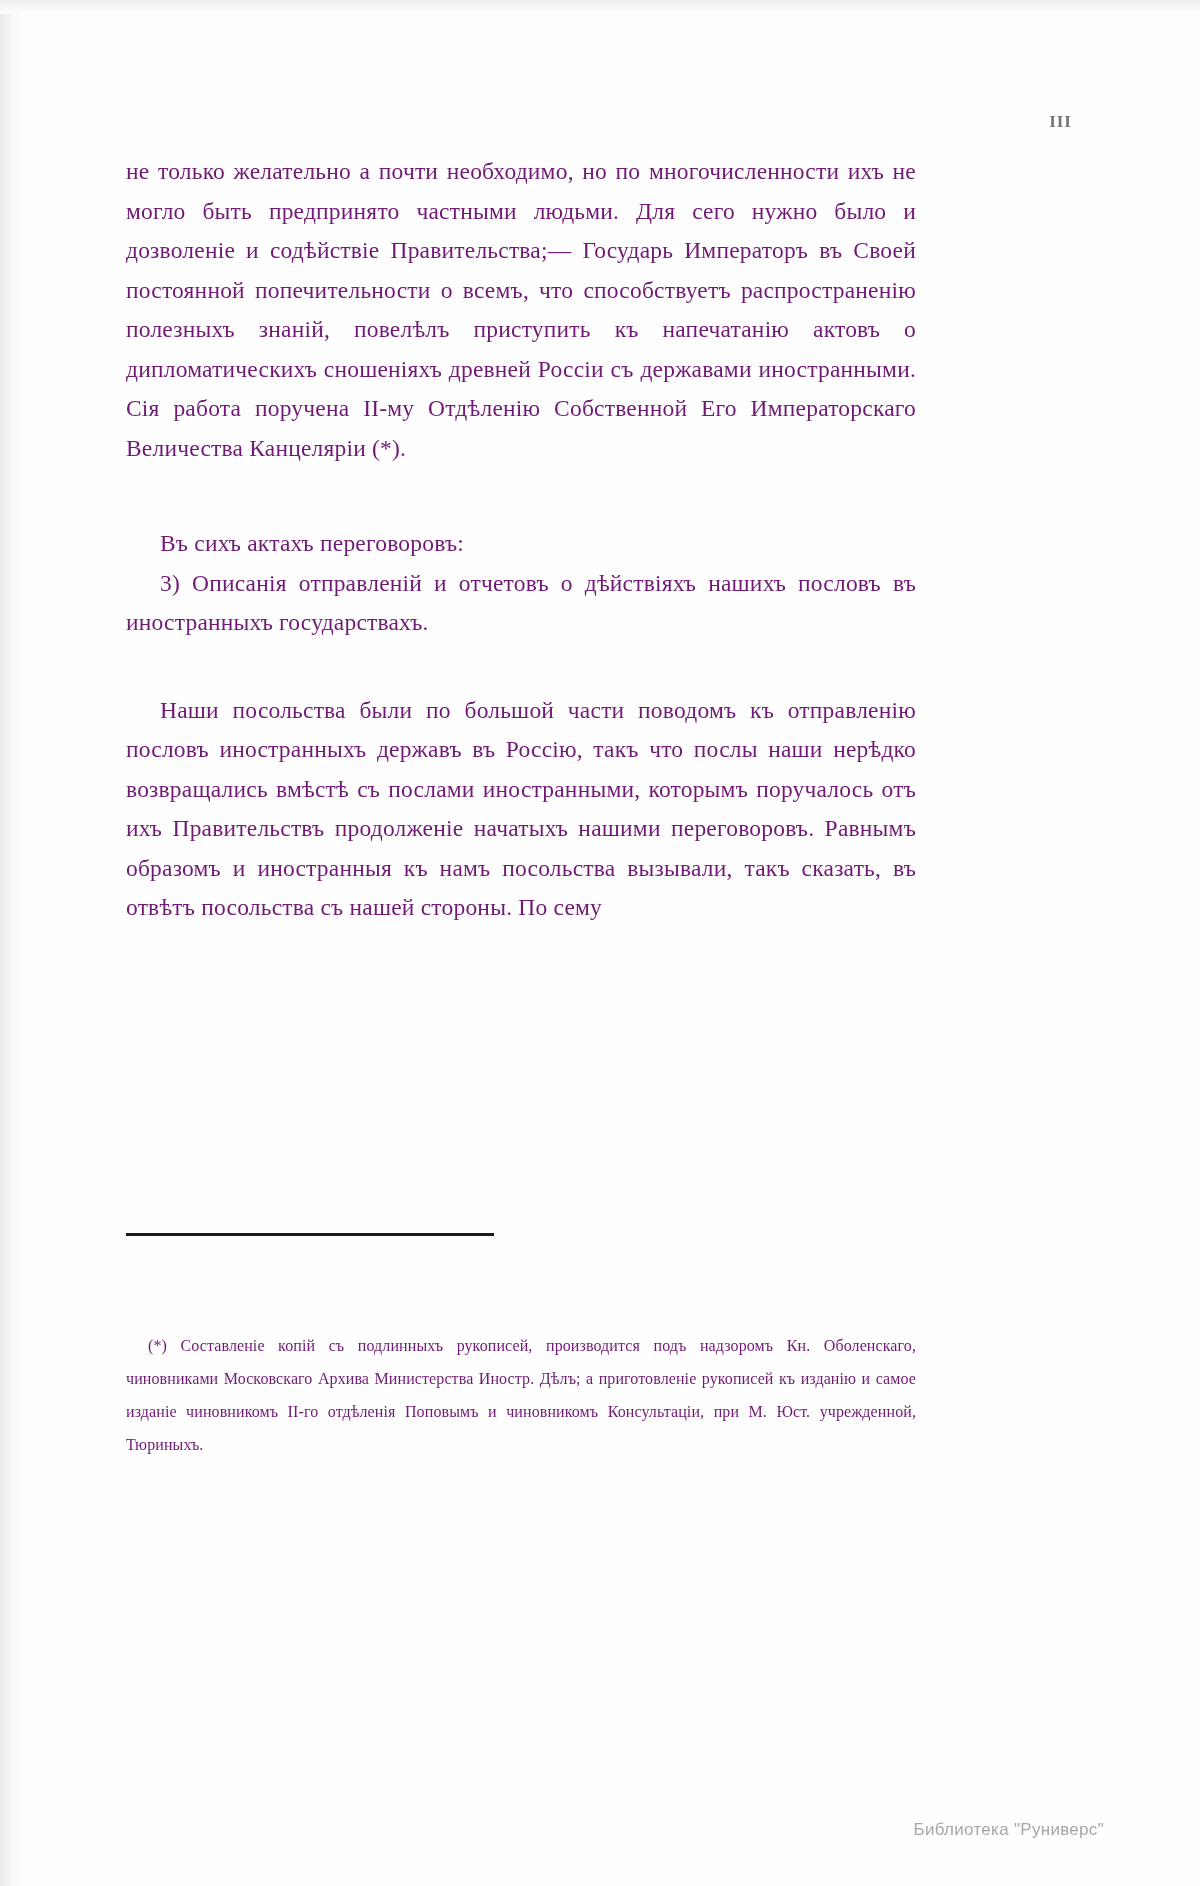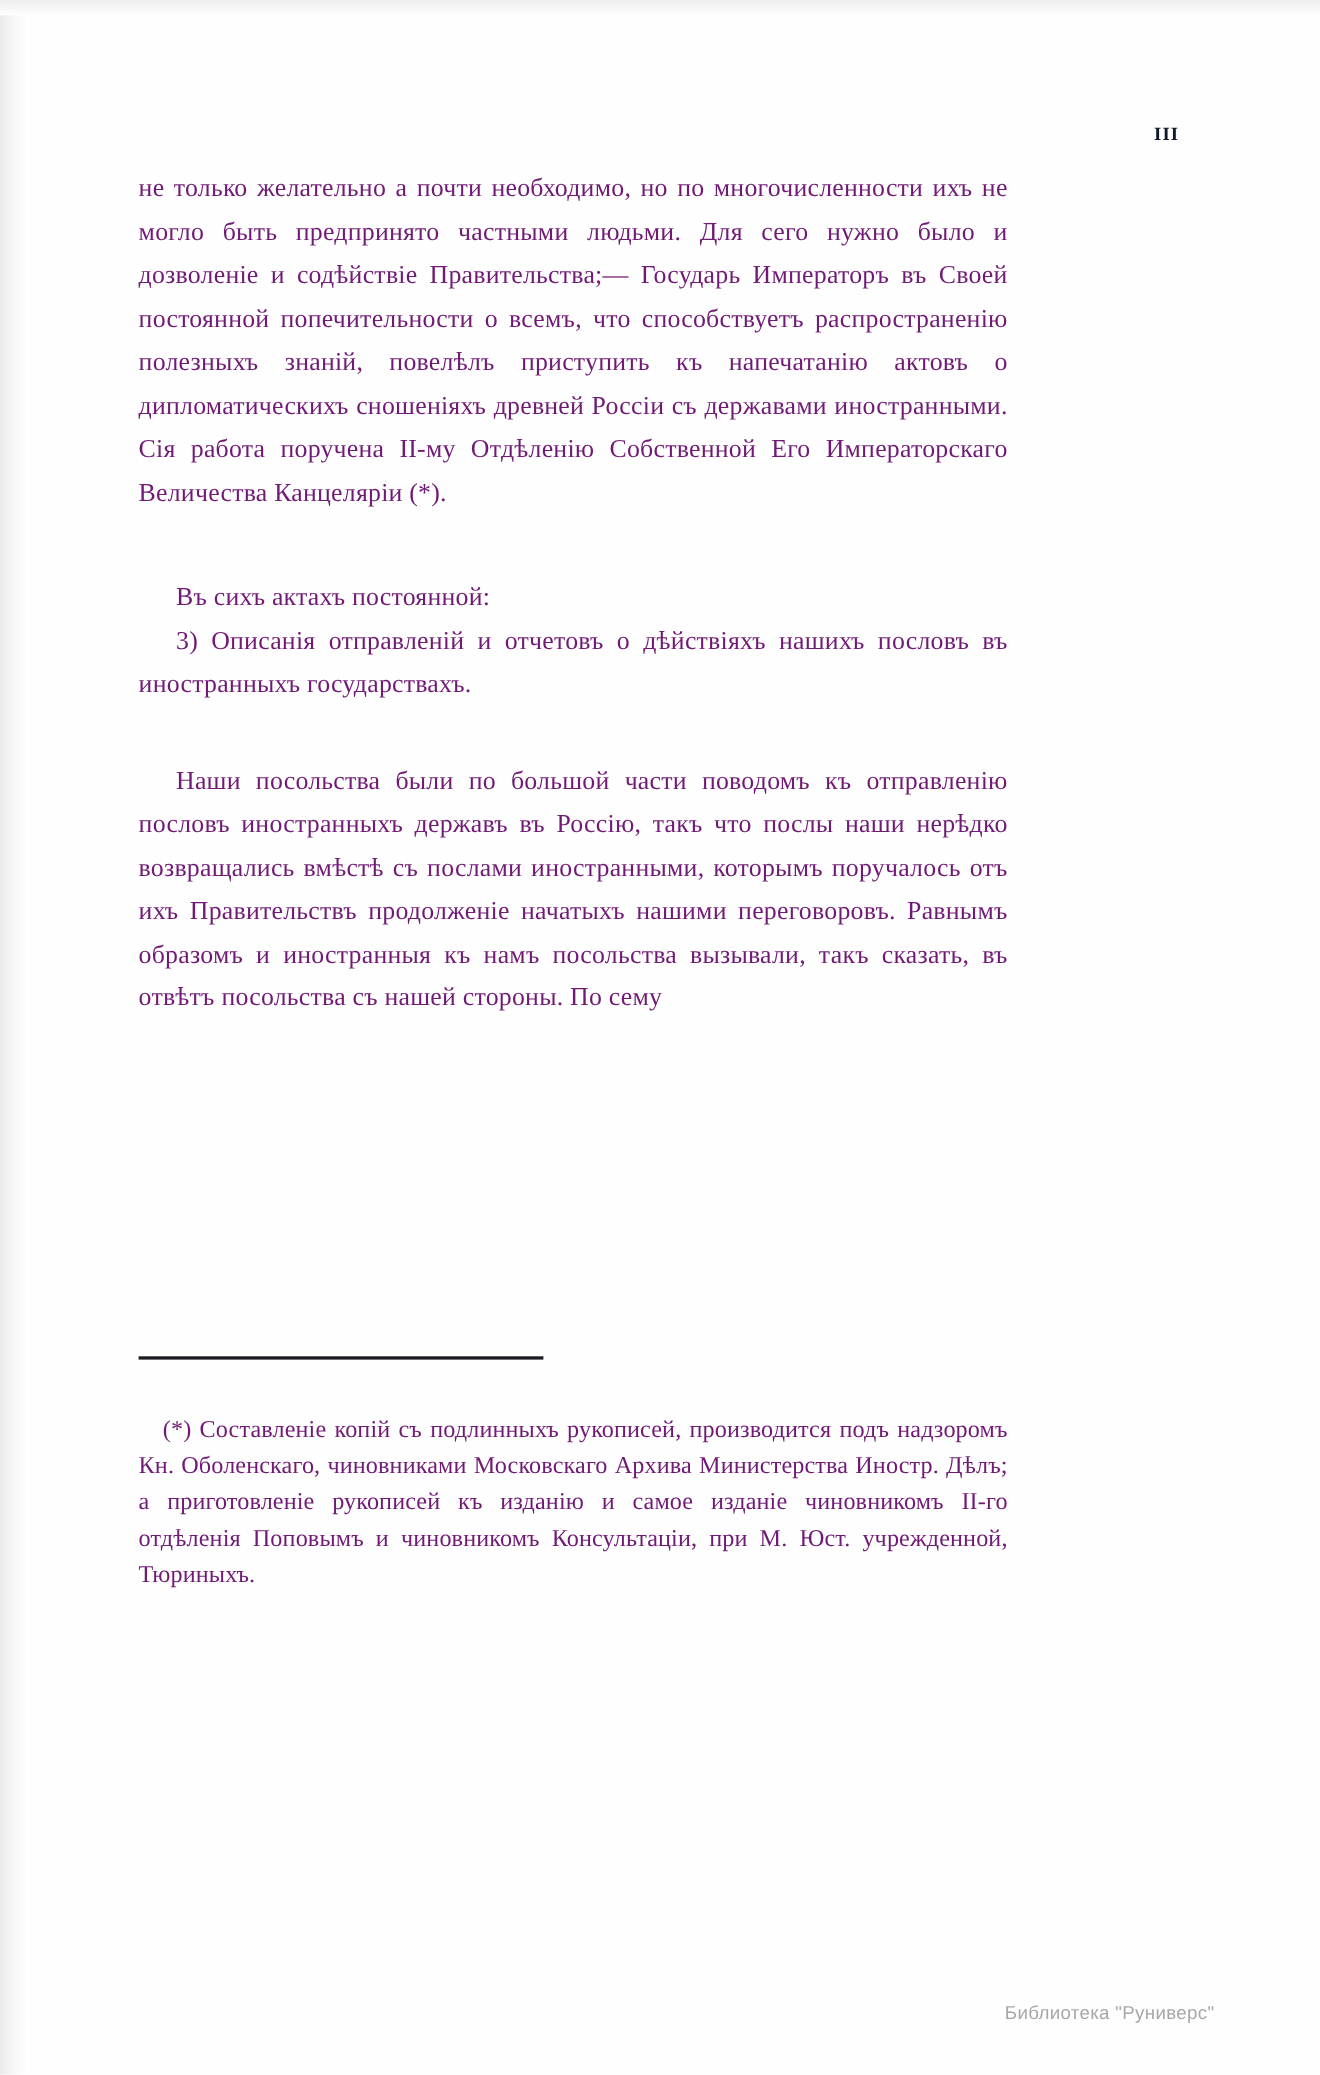--- a/index.html
+++ b/index.html
@@ -40,21 +40,21 @@
   }
 
   .folio {
     position: absolute;
     top: 112px;
     right: 128px;
     font-size: 17px;
     letter-spacing: 1px;
     font-weight: 700;
     font-variant: small-caps;
-    color: #0f172a;
+    color: #737373;
   }
 
   .content {
     position: absolute;
     left: 126px;
     top: 152px;
     width: 790px;
   }
 
   p {
@@ -83,24 +83,25 @@
     background: #1a1c20;
   }
 
   .footnote {
     position: absolute;
     left: 126px;
     top: 1282px;
     width: 790px;
   }
   .footnote p {
-    font-size: 22px;
+    font-size: 16px;
     line-height: 33px;
     text-align: justify;
     letter-spacing: 0.1px;
+    margin-top: 47px;
   }
   .footnote p.first { text-indent: 22px; }
 
   .watermark {
     position: absolute;
     right: 96px;
     bottom: 46px;
     font-family: "Liberation Sans", sans-serif;
     font-size: 17px;
     color: #a7a7a7;
@@ -116,21 +117,21 @@
   <div class="scan-edge-top"></div>
 
   <div class="folio">III</div>
 
   <div class="content">
 
     <p class="justified">не только желательно а почти необходимо, но по многочисленности ихъ не могло быть предпринято частными людьми. Для сего нужно было и дозволеніе и содѣйствіе Правительства;— Государь Императоръ въ Своей постоянной попечительности о всемъ, что способствуетъ распространенію полезныхъ знаній, повелѣлъ приступить къ напечатанію актовъ о дипломатическихъ сношеніяхъ древней Россіи съ державами иностранными. Сія работа поручена II-му Отдѣленію Собственной Его Императорскаго Величества Канцеляріи (*).</p>
 
     <div class="block-gap-lg"></div>
 
-    <p class="indent">Въ сихъ актахъ постоянной:</p>
+    <p class="indent">Въ сихъ актахъ переговоровъ:</p>
 
 
     <p class="indent">3) Описанія отправленій и отчетовъ о дѣйствіяхъ нашихъ пословъ въ иностранныхъ государствахъ.</p>
 
     <div class="block-gap-md"></div>
 
     <p class="indent">Наши посольства были по большой части поводомъ къ отправленію пословъ иностранныхъ державъ въ Россію, такъ что послы наши нерѣдко возвращались вмѣстѣ съ послами иностранными, которымъ поручалось отъ ихъ Правительствъ продолженіе начатыхъ нашими переговоровъ. Равнымъ образомъ и иностранныя къ намъ посольства вызывали, такъ сказать, въ отвѣтъ посольства съ нашей стороны. По сему</p>
 
   </div>
 

